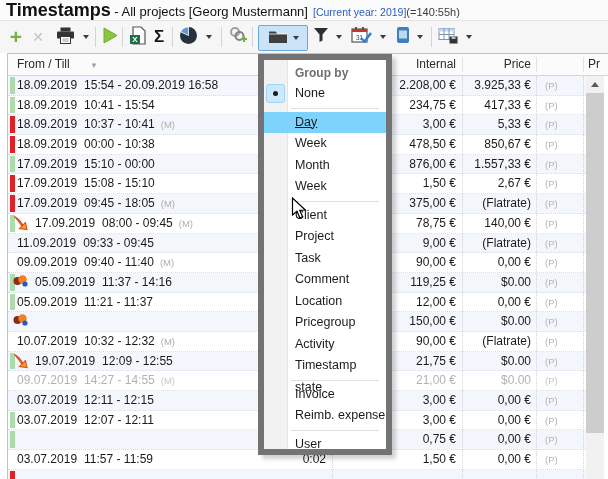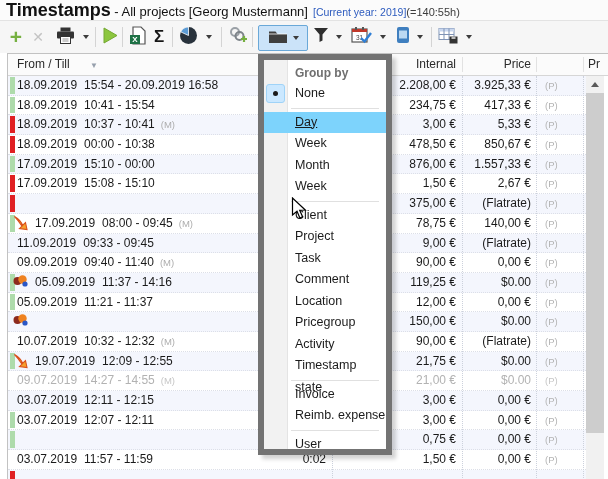--- a/index.html
+++ b/index.html
@@ -252,20 +252,21 @@
     <span class="ricon"></span>
     <div class="rtext"><span class="rdate">17.09.2019</span><span class="rtime">15:08 - 15:10</span><span class="rm"></span></div>
     <span class="rdur"></span>
     <span class="rinternal">1,50 €</span>
     <span class="rprice">2,67 €</span>
     <span class="rp">(P)</span>
   </div>
         <div class="row odd">
     <span class="bar red"></span>
     <span class="ricon"></span>
+    <div class="rtext"><span class="rdate">17.09.2019</span><span class="rtime">09:45 - 18:05</span><span class="rm">(M)</span></div>
     <span class="rdur"></span>
     <span class="rinternal">375,00 €</span>
     <span class="rprice">(Flatrate)</span>
     <span class="rp">(P)</span>
   </div>
         <div class="row has-icon">
     <span class="bar green"></span>
     <span class="ricon"><svg width="19" height="17" viewBox="0 0 19 17">
               <path d="M2.5 1.5 C7 4 9.5 7 10.5 10.5 L13.5 7.5 L15 14.5 L7.5 13.5 L10 11.2 C8 8 5.5 4.5 2.5 1.5 Z" fill="#f7a02b" stroke="#d9511c" stroke-width="1.1"></path>
             </svg></span>

